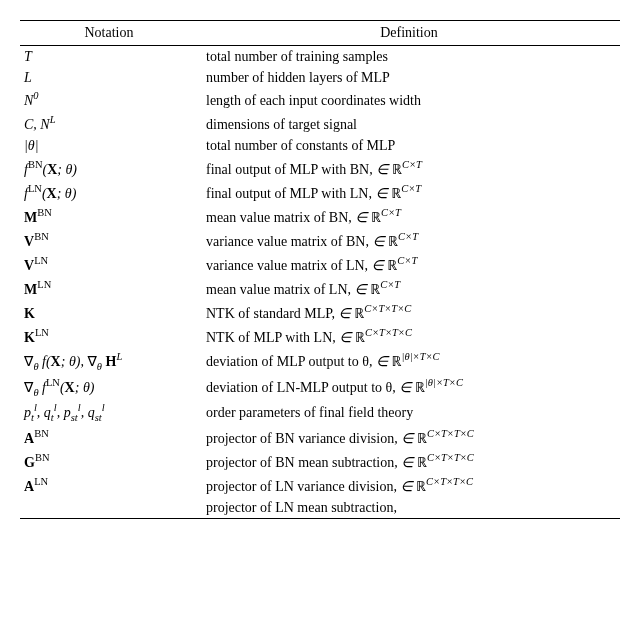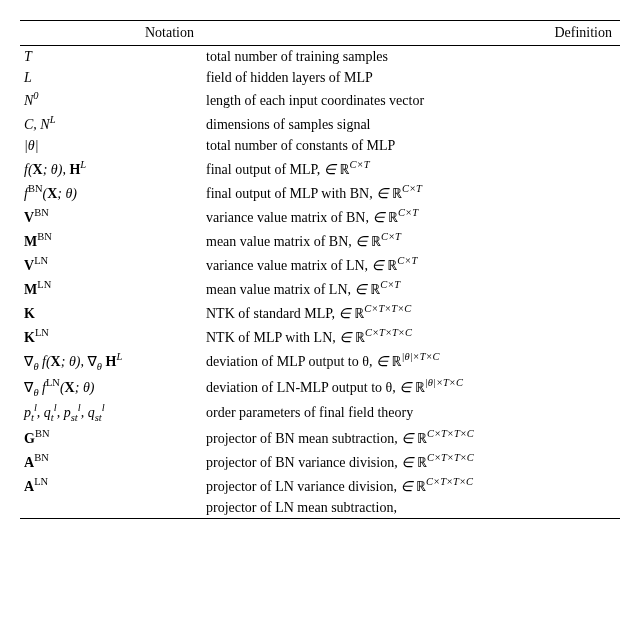--- a/index.html
+++ b/index.html
@@ -8,21 +8,21 @@
     background: #fff;
     font-family: "Times New Roman", Times, serif;
     font-size: 14px;
     color: #000;
   }
   .tbl {
     border-collapse: collapse;
     width: 600px;
   }
   .tbl th {
-    text-align: right;
+    text-align: center;
     font-weight: normal;
     padding: 4px 8px 4px 4px;
     border-top: 1px solid #000;
     border-bottom: 1px solid #000;
     margin-left: 38px;
   }
   .tbl td {
     padding: 2.5px 8px 2.5px 4px;
     vertical-align: baseline;
     white-space: nowrap;
@@ -56,49 +56,49 @@
     </tr>
   </thead>
   <tbody>
 
   <tr>
         <td><span class="math">T</span></td>
         <td>total number of training samples</td>
       </tr>
       <tr>
         <td><span class="math">L</span></td>
-        <td>field of hidden layers of MLP</td>
+        <td>number of hidden layers of MLP</td>
       </tr>
       <tr>
         <td><span class="math">N<sup>0</sup></span></td>
-        <td>length of each input coordinates vector</td>
+        <td>length of each input coordinates width</td>
       </tr>
       <tr>
         <td><span class="math">C, N<sup>L</sup></span></td>
-        <td>dimensions of samples signal</td>
+        <td>dimensions of target signal</td>
       </tr>
       <tr>
         <td><span class="math">|θ|</span></td>
         <td>total number of constants of MLP</td>
       </tr>
       <tr>
-        <td><span class="math">f(<span class="rm"><b>X</b></span>; θ), <span class="rm"><b>H</b></span><sup>L</sup></span></td>
-        <td>final output of MLP, <span class="math">∈ <span class="bb">ℝ</span><sup>C×T</sup></span></td>
-      </tr>
-      <tr>
         <td><span class="math">f<sup><span class="rm">BN</span></sup>(<span class="rm"><b>X</b></span>; θ)</span></td>
         <td>final output of MLP with BN, <span class="math">∈ <span class="bb">ℝ</span><sup>C×T</sup></span></td>
       </tr>
       <tr>
-        <td><span class="math"><span class="rm"><b>V</b></span><sup><span class="rm">BN</span></sup></span></td>
-        <td>variance value matrix of BN, <span class="math">∈ <span class="bb">ℝ</span><sup>C×T</sup></span></td>
+        <td><span class="math">f<sup><span class="rm">LN</span></sup>(<span class="rm"><b>X</b></span>; θ)</span></td>
+        <td>final output of MLP with LN, <span class="math">∈ <span class="bb">ℝ</span><sup>C×T</sup></span></td>
       </tr>
       <tr>
         <td><span class="math"><span class="rm"><b>M</b></span><sup><span class="rm">BN</span></sup></span></td>
         <td>mean value matrix of BN, <span class="math">∈ <span class="bb">ℝ</span><sup>C×T</sup></span></td>
+      </tr>
+      <tr>
+        <td><span class="math"><span class="rm"><b>V</b></span><sup><span class="rm">BN</span></sup></span></td>
+        <td>variance value matrix of BN, <span class="math">∈ <span class="bb">ℝ</span><sup>C×T</sup></span></td>
       </tr>
       <tr>
         <td><span class="math"><span class="rm"><b>V</b></span><sup><span class="rm">LN</span></sup></span></td>
         <td>variance value matrix of LN, <span class="math">∈ <span class="bb">ℝ</span><sup>C×T</sup></span></td>
       </tr>
       <tr>
         <td><span class="math"><span class="rm"><b>M</b></span><sup><span class="rm">LN</span></sup></span></td>
         <td>mean value matrix of LN, <span class="math">∈ <span class="bb">ℝ</span><sup>C×T</sup></span></td>
       </tr>
       <tr>
@@ -115,26 +115,26 @@
       </tr>
       <tr>
         <td><span class="math"><span class="rm">∇</span><sub><span>θ</span></sub> f<sup><span class="rm">LN</span></sup>(<span class="rm"><b>X</b></span>; θ)</span></td>
         <td>deviation of LN-MLP output to θ, <span class="math">∈ <span class="bb">ℝ</span><sup>|<span>θ</span>|×T×C</sup></span></td>
       </tr>
       <tr>
         <td><span class="math">p<sub>t</sub><sup>l</sup>, q<sub>t</sub><sup>l</sup>, p<sub>st</sub><sup>l</sup>, q<sub>st</sub><sup>l</sup></span></td>
         <td>order parameters of final field theory</td>
       </tr>
       <tr>
+        <td><span class="math"><span class="rm"><b>A</b></span><sup><span class="rm">BN</span></sup></span></td>
+        <td>projector of BN variance division, <span class="math">∈ <span class="bb">ℝ</span><sup>C×T×T×C</sup></span></td>
+      </tr>
+      <tr>
         <td><span class="math"><span class="rm"><b>G</b></span><sup><span class="rm">BN</span></sup></span></td>
         <td>projector of BN mean subtraction, <span class="math">∈ <span class="bb">ℝ</span><sup>C×T×T×C</sup></span></td>
-      </tr>
-      <tr>
-        <td><span class="math"><span class="rm"><b>A</b></span><sup><span class="rm">BN</span></sup></span></td>
-        <td>projector of BN variance division, <span class="math">∈ <span class="bb">ℝ</span><sup>C×T×T×C</sup></span></td>
       </tr>
       <tr>
         <td><span class="math"><span class="rm"><b>A</b></span><sup><span class="rm">LN</span></sup></span></td>
         <td>projector of LN variance division, <span class="math">∈ <span class="bb">ℝ</span><sup>C×T×T×C</sup></span></td>
       </tr>
       <tr class="lastrow">
         <td></td>
         <td>projector of LN mean subtraction, </td>
       </tr>
     </tbody>

